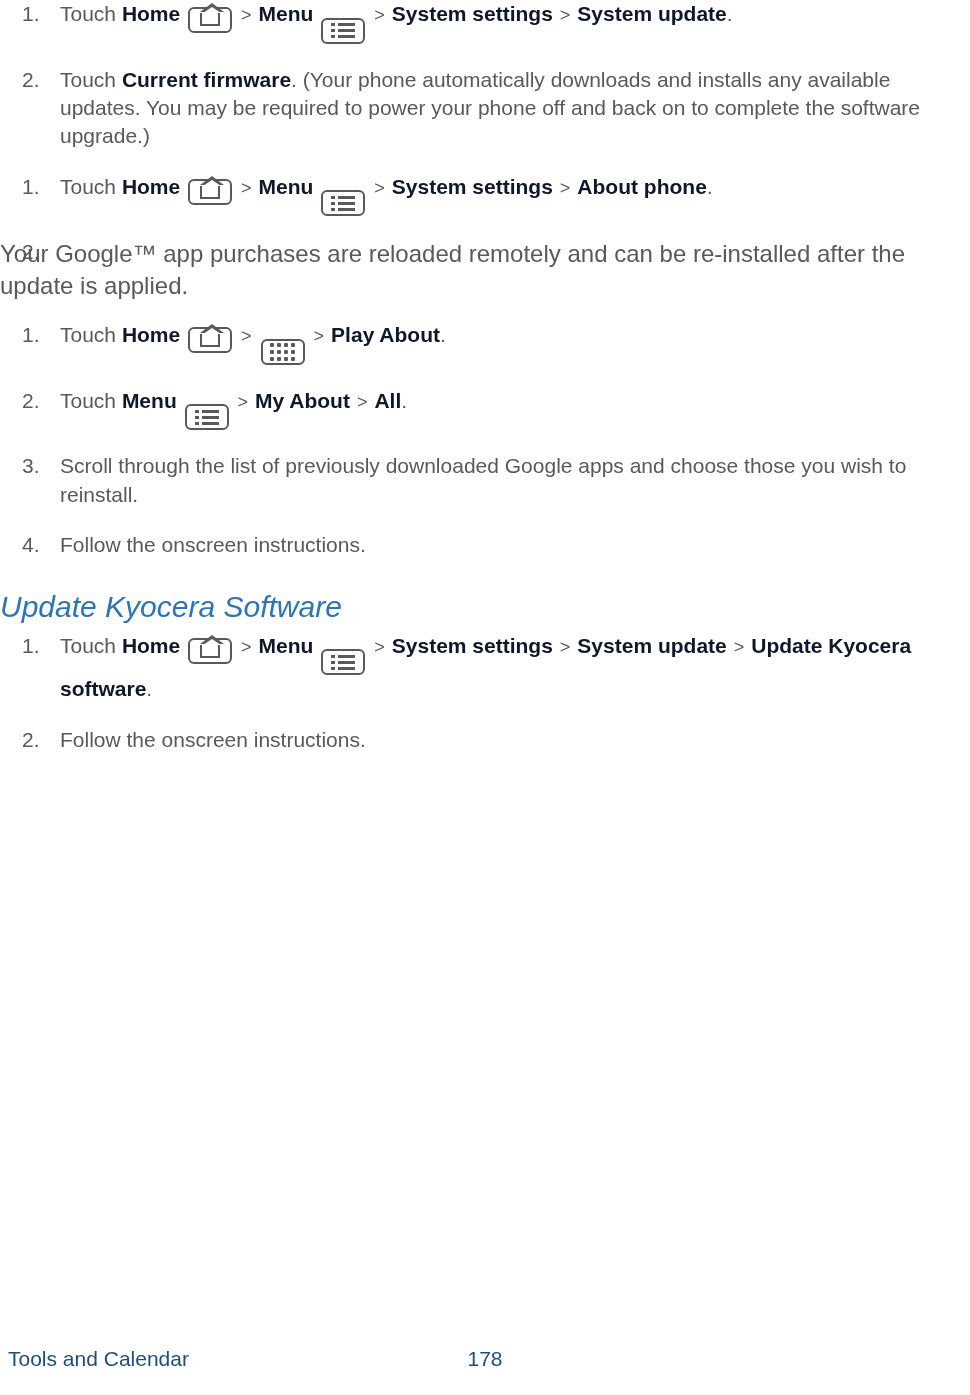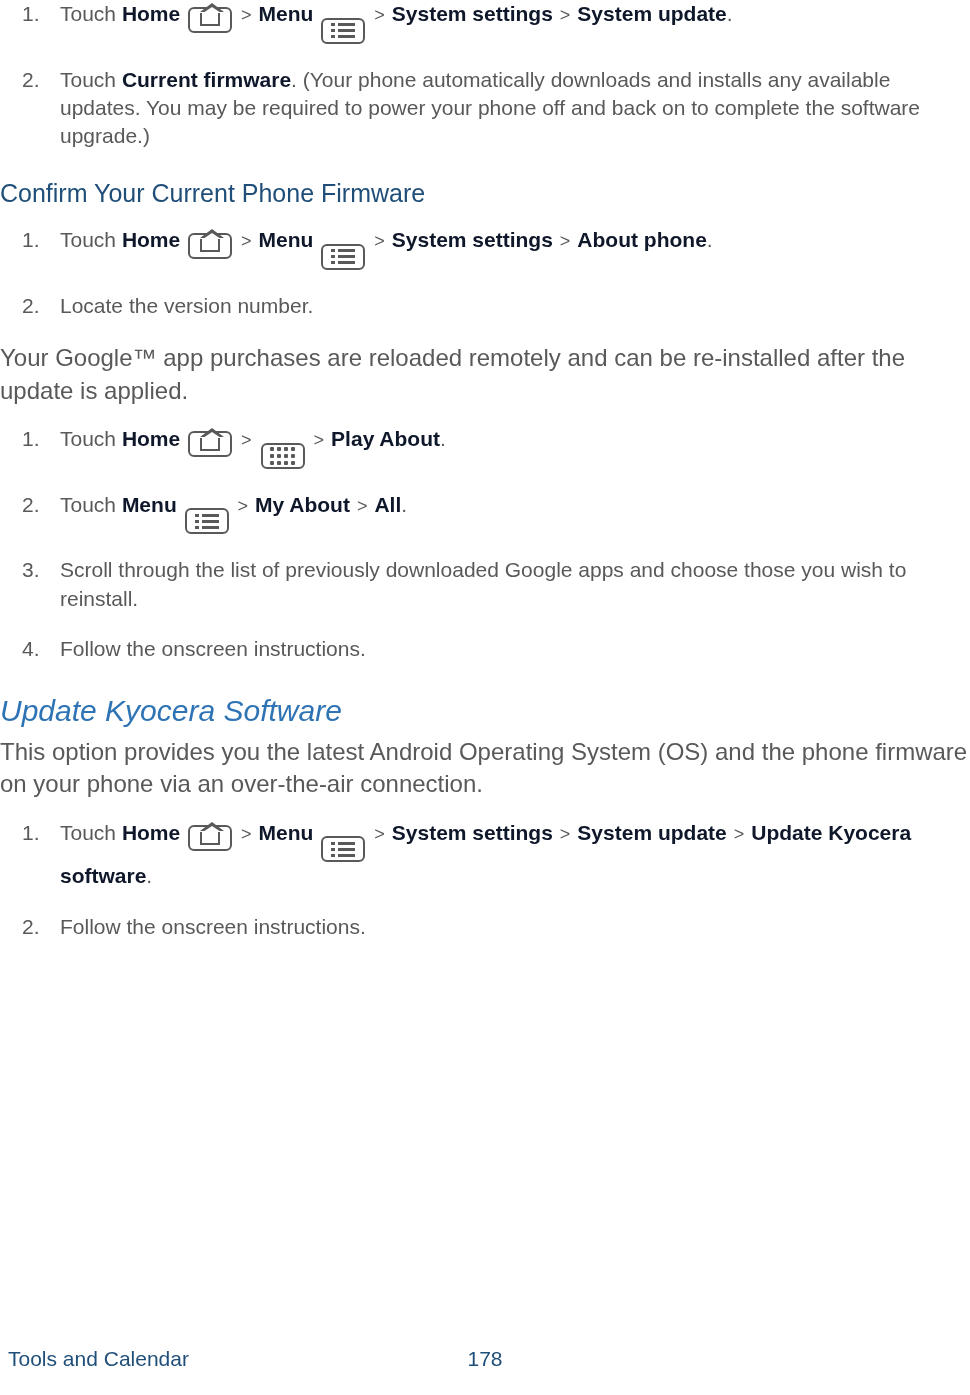--- a/index.html
+++ b/index.html
@@ -154,21 +154,20 @@
             </span>
           </span>
         </span><span class="sep"> &gt; </span><strong>System settings</strong><span class="sep"> &gt; </span><strong>System update</strong><span>.</span>
     </li>
     <li>
       <span class="num">2.</span>
       <span>Touch </span><strong>Current firmware</strong><span>. (Your phone automatically downloads and installs any available updates. You may be required to power your phone off and back on to complete the software upgrade.)</span>
     </li>
   </ol>
 
-  <h3 class="heading3">Confirm Your Current Phone Firmware</h3>
 
   <ol>
     <li>
       <span class="num">1.</span>
       <span>Touch </span><strong>Home</strong>
       <span class="icon-box">
           <span class="home-shape"></span>
         </span><span class="sep"> &gt; </span><strong>Menu</strong>
       <span class="icon-box">
           <span class="menu-lines">
@@ -182,21 +181,20 @@
             </span>
             <span class="mline">
               <span class="mline-dot"></span>
               <span class="mline-bar"></span>
             </span>
           </span>
         </span><span class="sep"> &gt; </span><strong>System settings</strong><span class="sep"> &gt; </span><strong>About phone</strong><span>.</span>
     </li>
     <li>
       <span class="num">2.</span>
-      <span>Locate the version number.</span>
     </li>
   </ol>
 
   <p class="desc-para">Your Google™ app purchases are reloaded remotely and can be re-installed after the update is applied.</p>
 
   <ol>
     <li>
       <span class="num">1.</span>
       <span>Touch </span><strong>Home</strong>
       <span class="icon-box">
@@ -242,21 +240,20 @@
       <span class="num">3.</span>
       <span>Scroll through the list of previously downloaded Google apps and choose those you wish to reinstall.</span>
     </li>
     <li>
       <span class="num">4.</span>
       <span>Follow the onscreen instructions.</span>
     </li>
   </ol>
 
   <h2 class="heading2">Update Kyocera Software</h2>
-  <p class="desc-para">This option provides you the latest Android Operating System (OS) and the phone firmware on your phone via an over-the-air connection.</p>
 
   <ol>
     <li>
       <span class="num">1.</span>
       <span>Touch </span><strong>Home</strong>
       <span class="icon-box">
           <span class="home-shape"></span>
         </span><span class="sep"> &gt; </span><strong>Menu</strong>
       <span class="icon-box">
           <span class="menu-lines">

